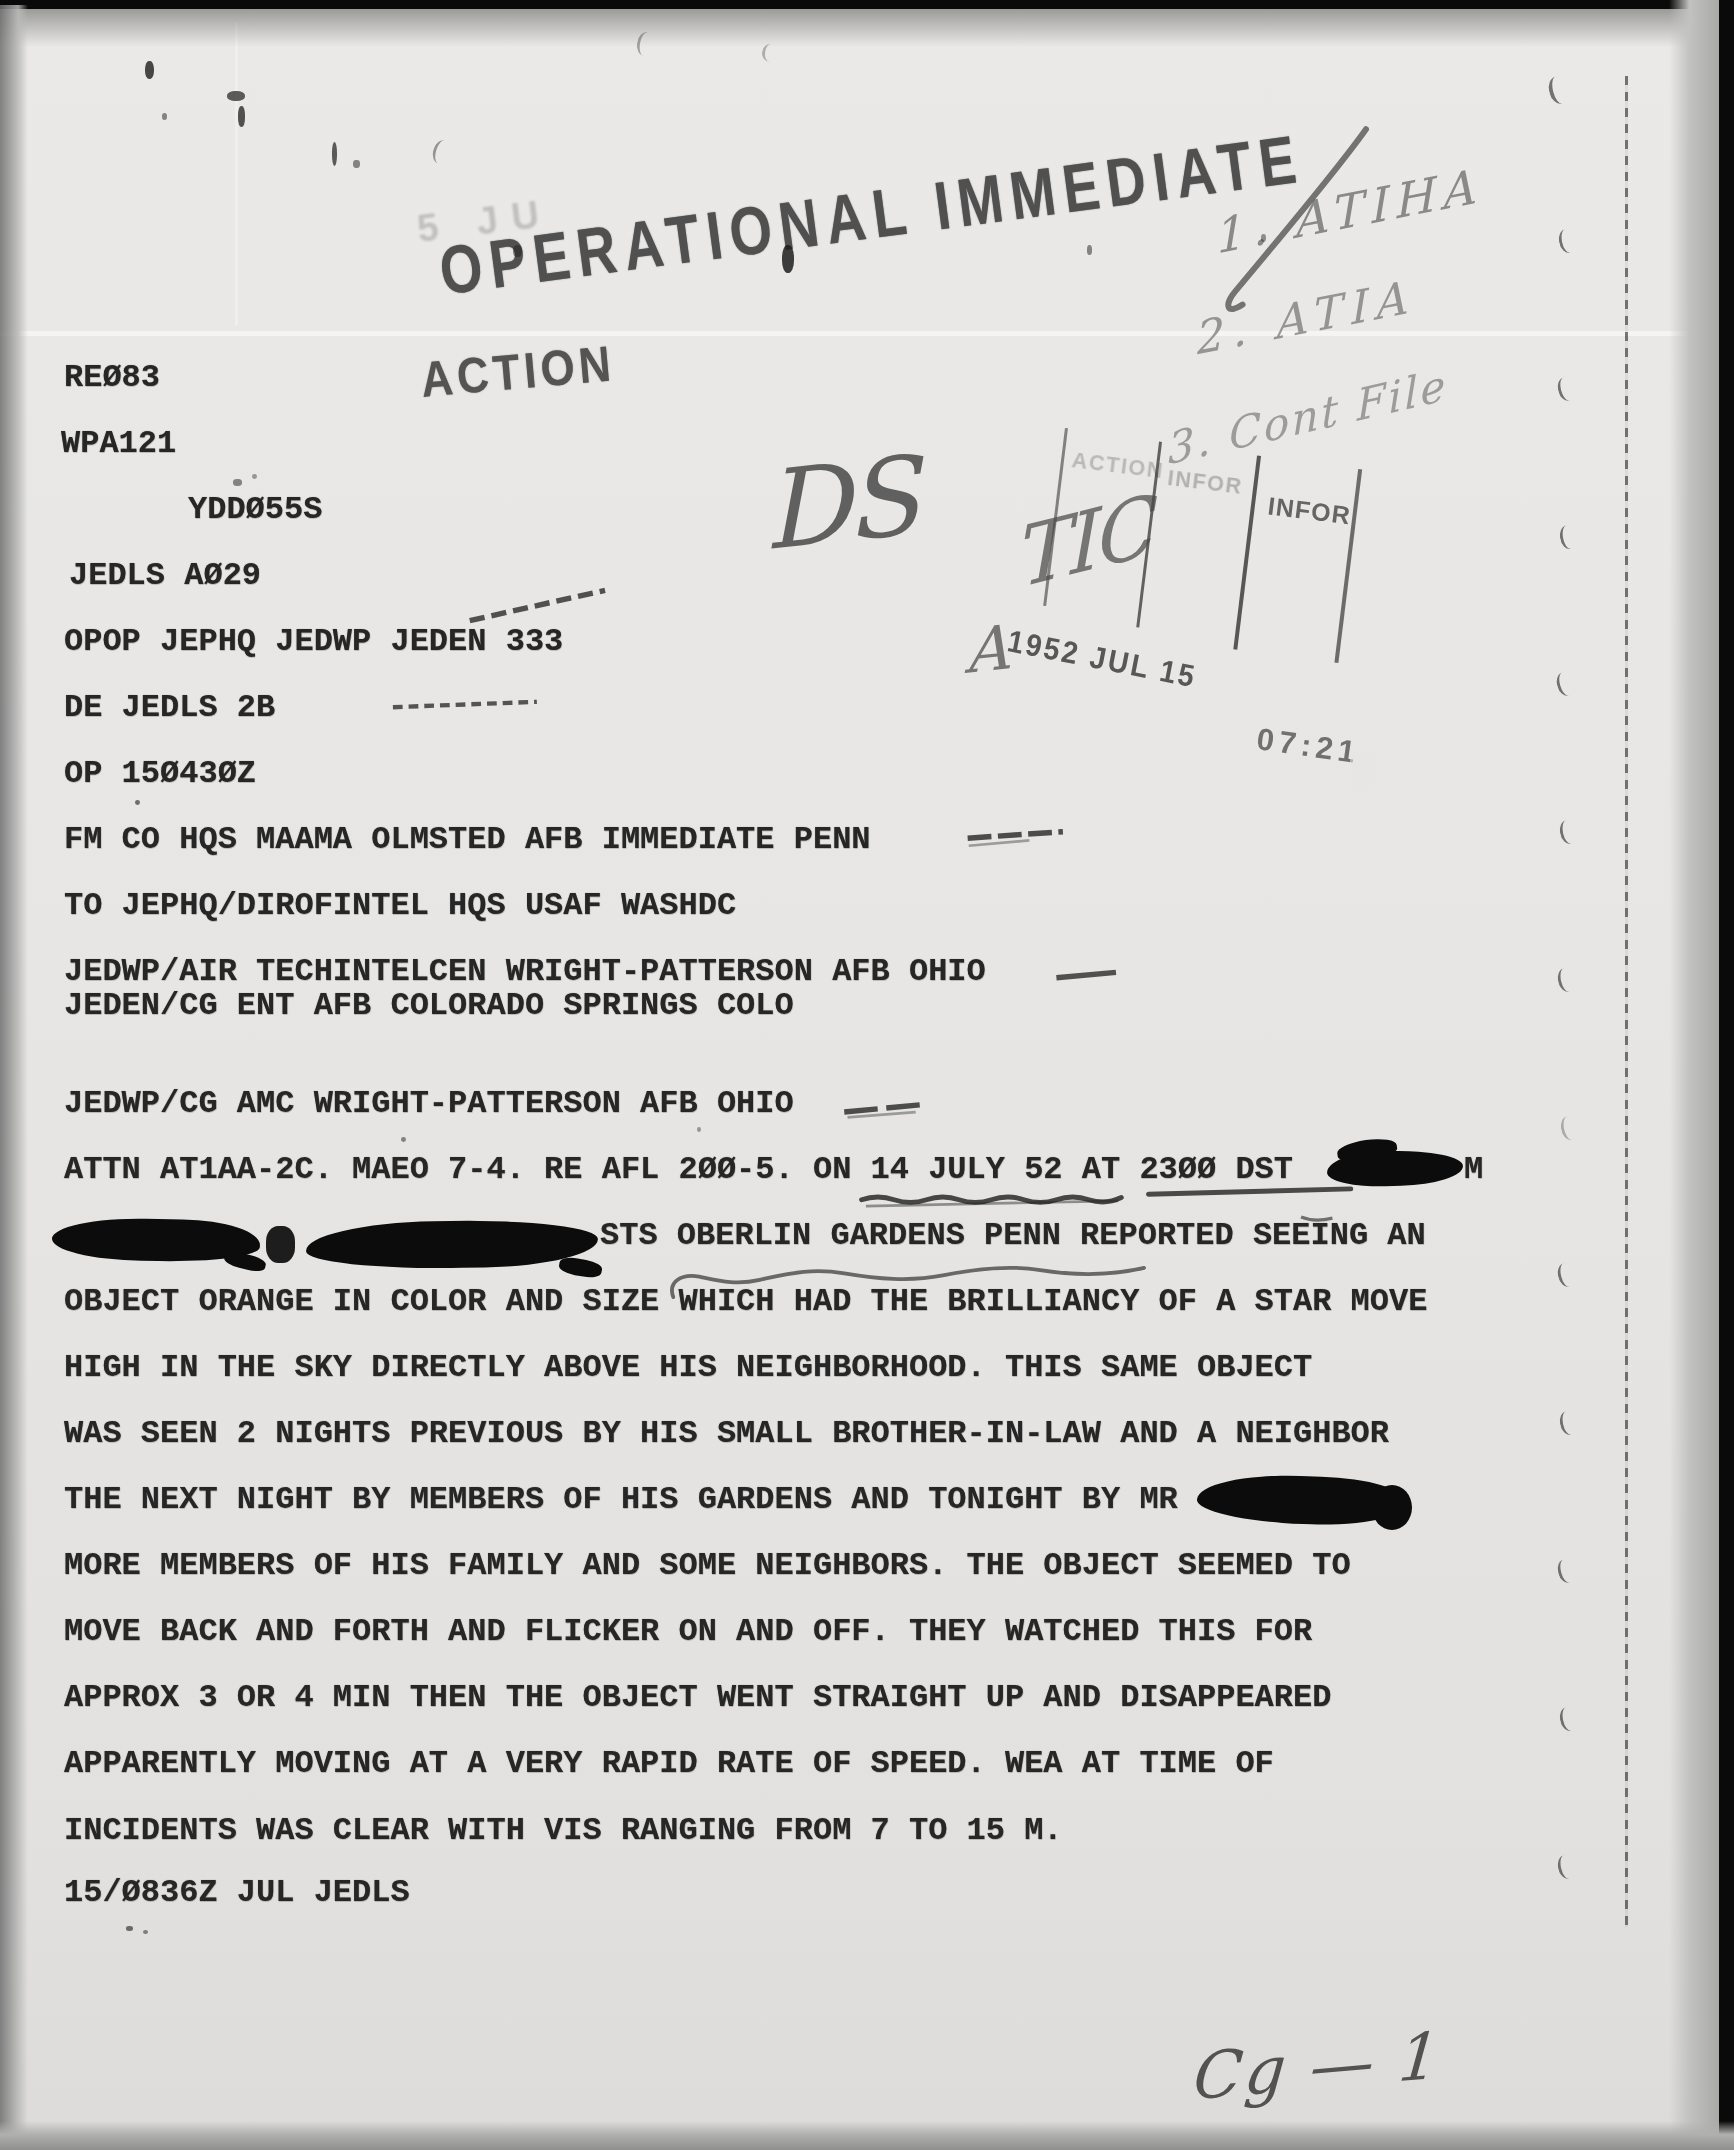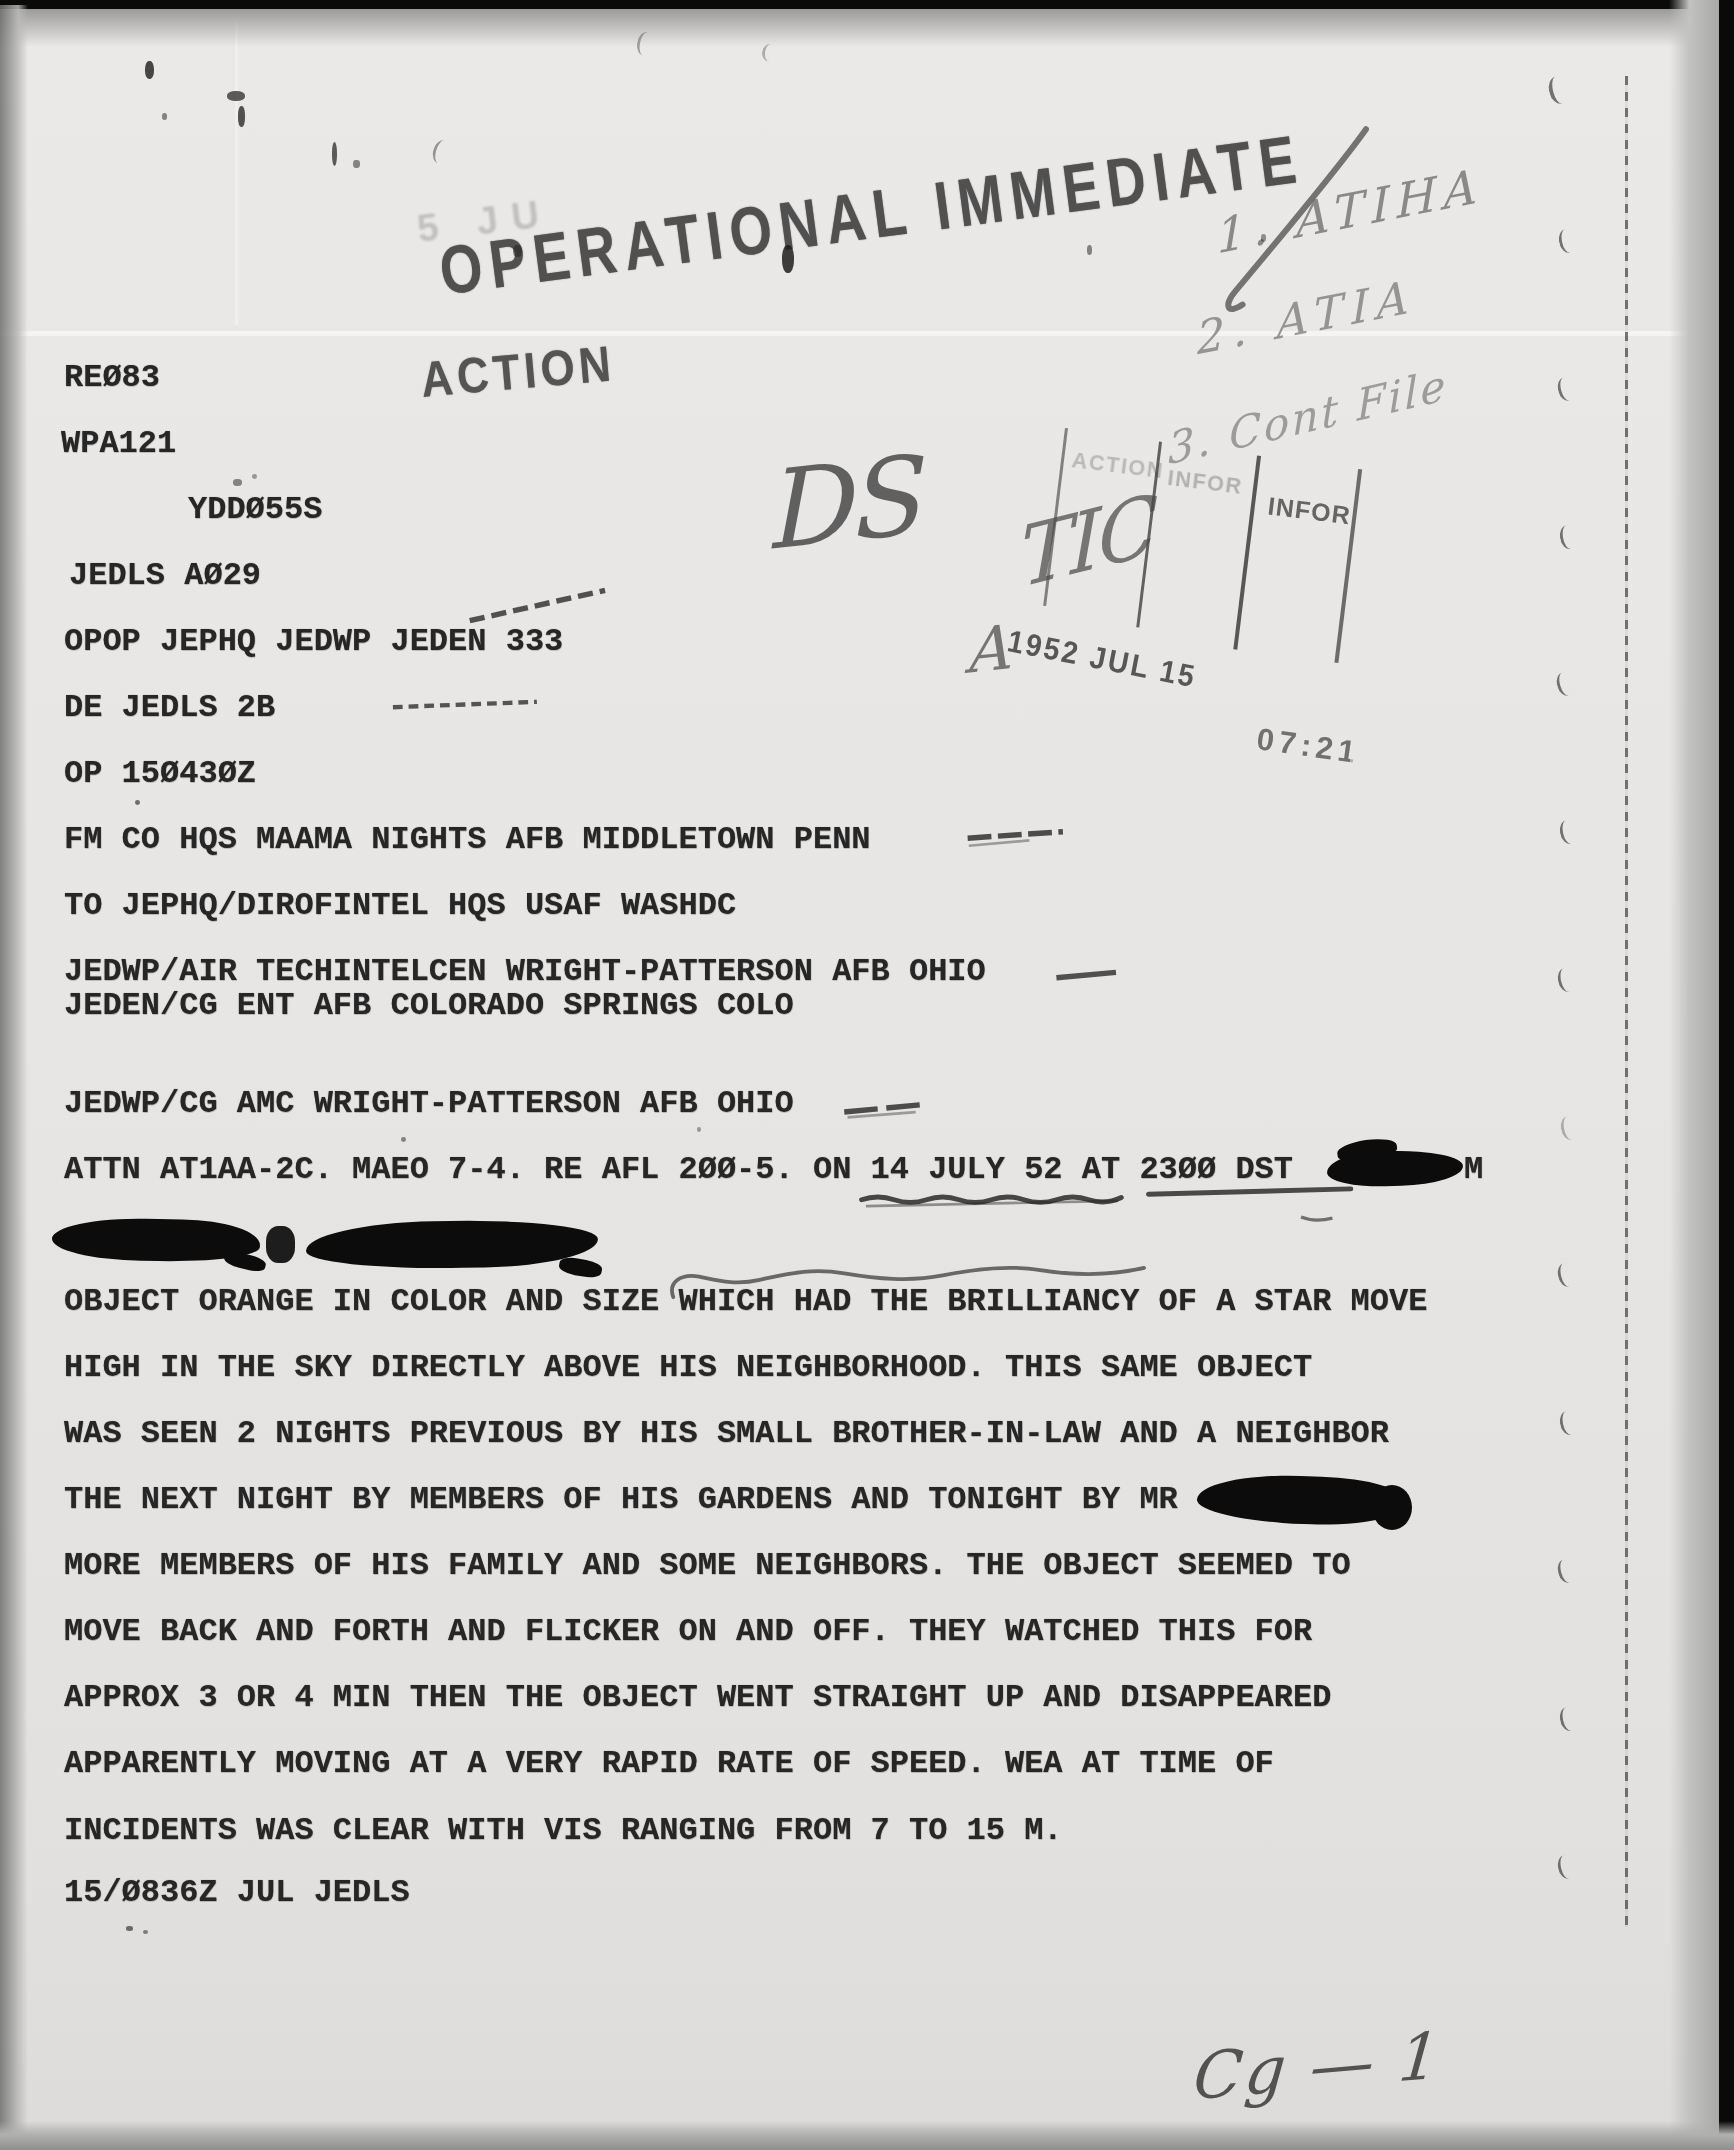--- a/index.html
+++ b/index.html
@@ -76,28 +76,29 @@
               transform:rotate(-5deg) skewX(-10deg);transform-origin:left center;">Cg — 1</div>
 
   <div class="typed" style="left:64px;top:362px;">REØ83</div>
   <div class="typed" style="left:61px;top:428px;">WPA121</div>
   <div class="typed" style="left:188px;top:494px;">YDDØ55S</div>
   <div class="typed" style="left:69px;top:560px;">JEDLS AØ29</div>
   <div class="typed" style="left:64px;top:626px;">OPOP JEPHQ JEDWP JEDEN 333</div>
   <div class="typed" style="left:64px;top:692px;">DE JEDLS 2B</div>
   <div class="typed" style="left:64px;top:758px;">OP 15Ø43ØZ</div>
 
-  <div class="typed" style="left:64px;top:824px;">FM CO HQS MAAMA NIGHTS AFB MIDDLETOWN PENN</div>
+  <div class="typed" style="left:64px;top:824px;">FM CO HQS MAAMA OLMSTED AFB IMMEDIATE PENN</div>
   <div class="typed" style="left:64px;top:890px;">TO JEPHQ/DIROFINTEL HQS USAF WASHDC</div>
   <div class="typed" style="left:64px;top:956px;">JEDWP/AIR TECHINTELCEN WRIGHT-PATTERSON AFB OHIO</div>
   <div class="typed" style="left:64px;top:990px;text-align:center;">JEDEN/CG ENT AFB COLORADO SPRINGS COLO</div>
   <div class="typed" style="left:64px;top:1088px;">JEDWP/CG AMC WRIGHT-PATTERSON AFB OHIO</div>
 
   <div class="typed" style="left:64px;top:1154px;">ATTN AT1AA-2C. MAEO 7-4. RE AFL 2ØØ-5. ON 14 JULY 52 AT 23ØØ DST</div>
   <div class="typed" style="left:1464px;top:1154px;">M</div>
+  <div class="typed" style="left:600px;top:1220px;">STS OBERLIN GARDENS PENN REPORTED SEEING AN</div>
   <div class="typed" style="left:64px;top:1286px;">OBJECT ORANGE IN COLOR AND SIZE WHICH HAD THE BRILLIANCY OF A STAR MOVE</div>
   <div class="typed" style="left:64px;top:1352px;">HIGH IN THE SKY DIRECTLY ABOVE HIS NEIGHBORHOOD. THIS SAME OBJECT</div>
   <div class="typed" style="left:64px;top:1418px;">WAS SEEN 2 NIGHTS PREVIOUS BY HIS SMALL BROTHER-IN-LAW AND A NEIGHBOR</div>
   <div class="typed" style="left:64px;top:1484px;">THE NEXT NIGHT BY MEMBERS OF HIS GARDENS AND TONIGHT BY MR</div>
   <div class="typed" style="left:64px;top:1550px;">MORE MEMBERS OF HIS FAMILY AND SOME NEIGHBORS. THE OBJECT SEEMED TO</div>
   <div class="typed" style="left:64px;top:1616px;">MOVE BACK AND FORTH AND FLICKER ON AND OFF. THEY WATCHED THIS FOR</div>
   <div class="typed" style="left:64px;top:1682px;">APPROX 3 OR 4 MIN THEN THE OBJECT WENT STRAIGHT UP AND DISAPPEARED</div>
   <div class="typed" style="left:64px;top:1748px;">APPARENTLY MOVING AT A VERY RAPID RATE OF SPEED. WEA AT TIME OF</div>
   <div class="typed" style="left:64px;top:1815px;text-align:right;">INCIDENTS WAS CLEAR WITH VIS RANGING FROM 7 TO 15 M.</div>
   <div class="typed" style="left:64px;top:1877px;">15/Ø836Z JUL JEDLS</div>

